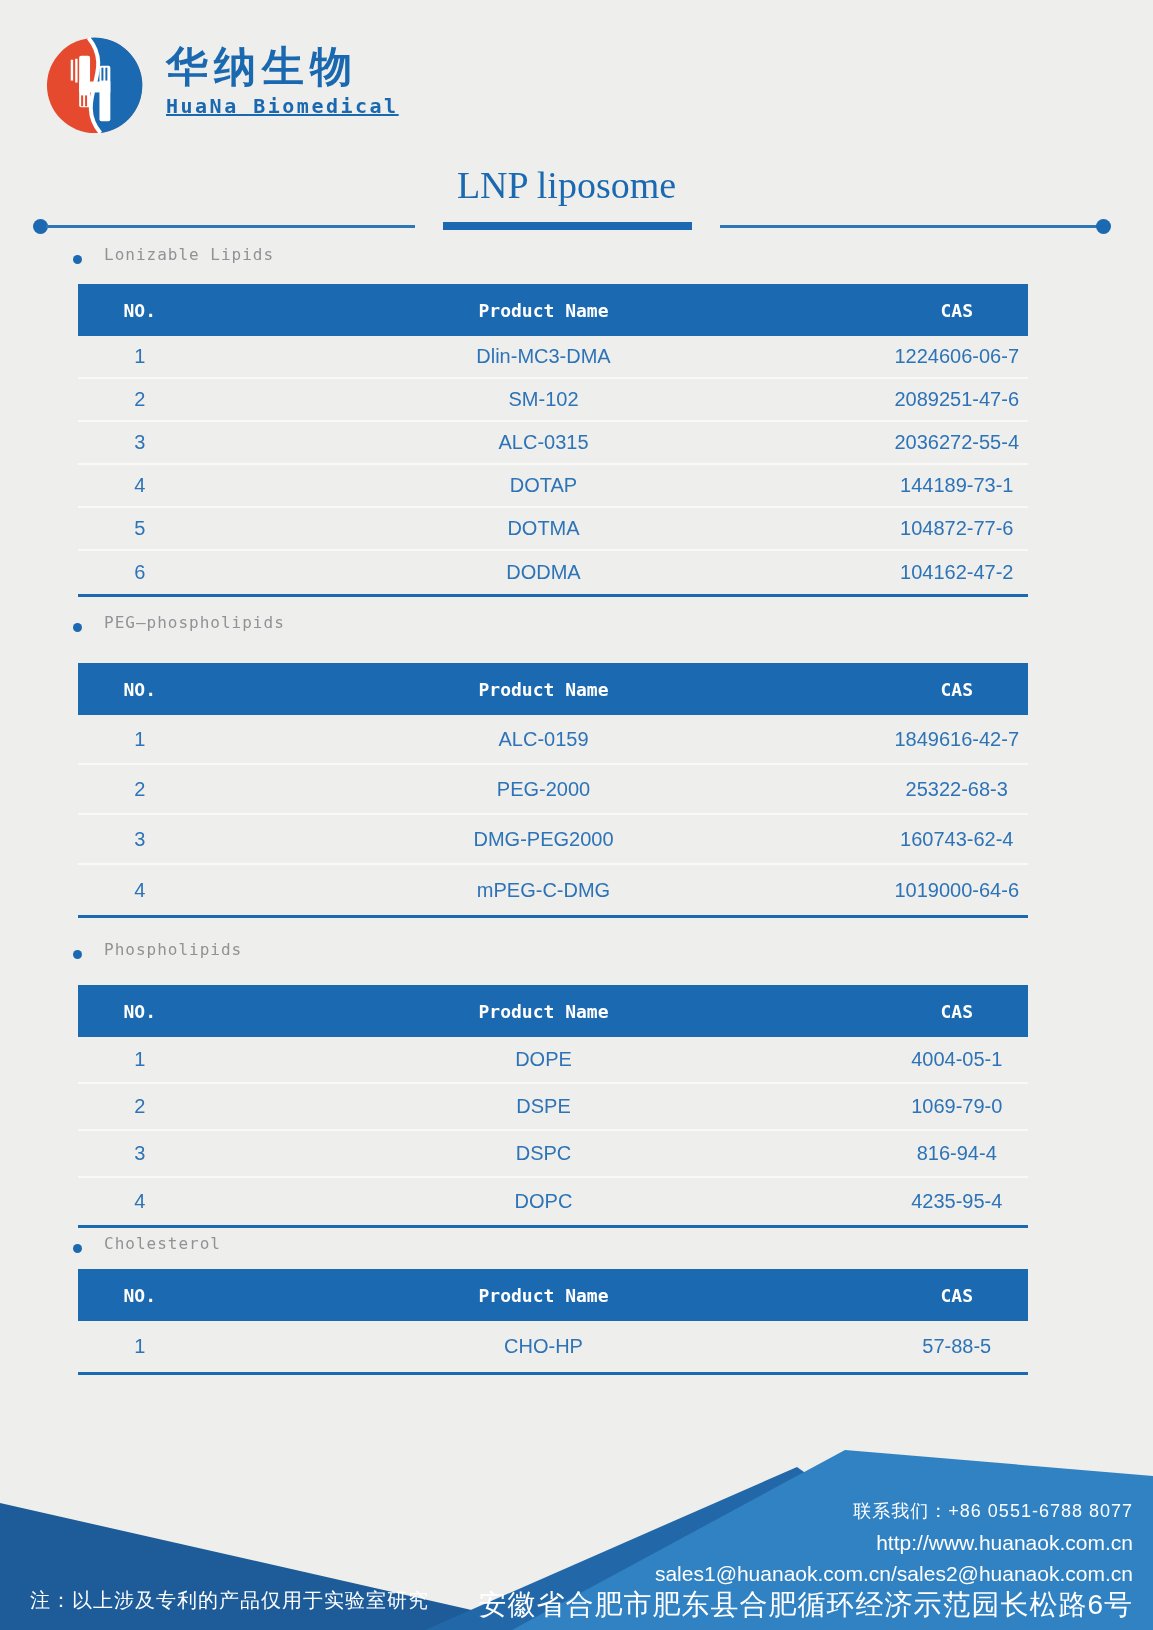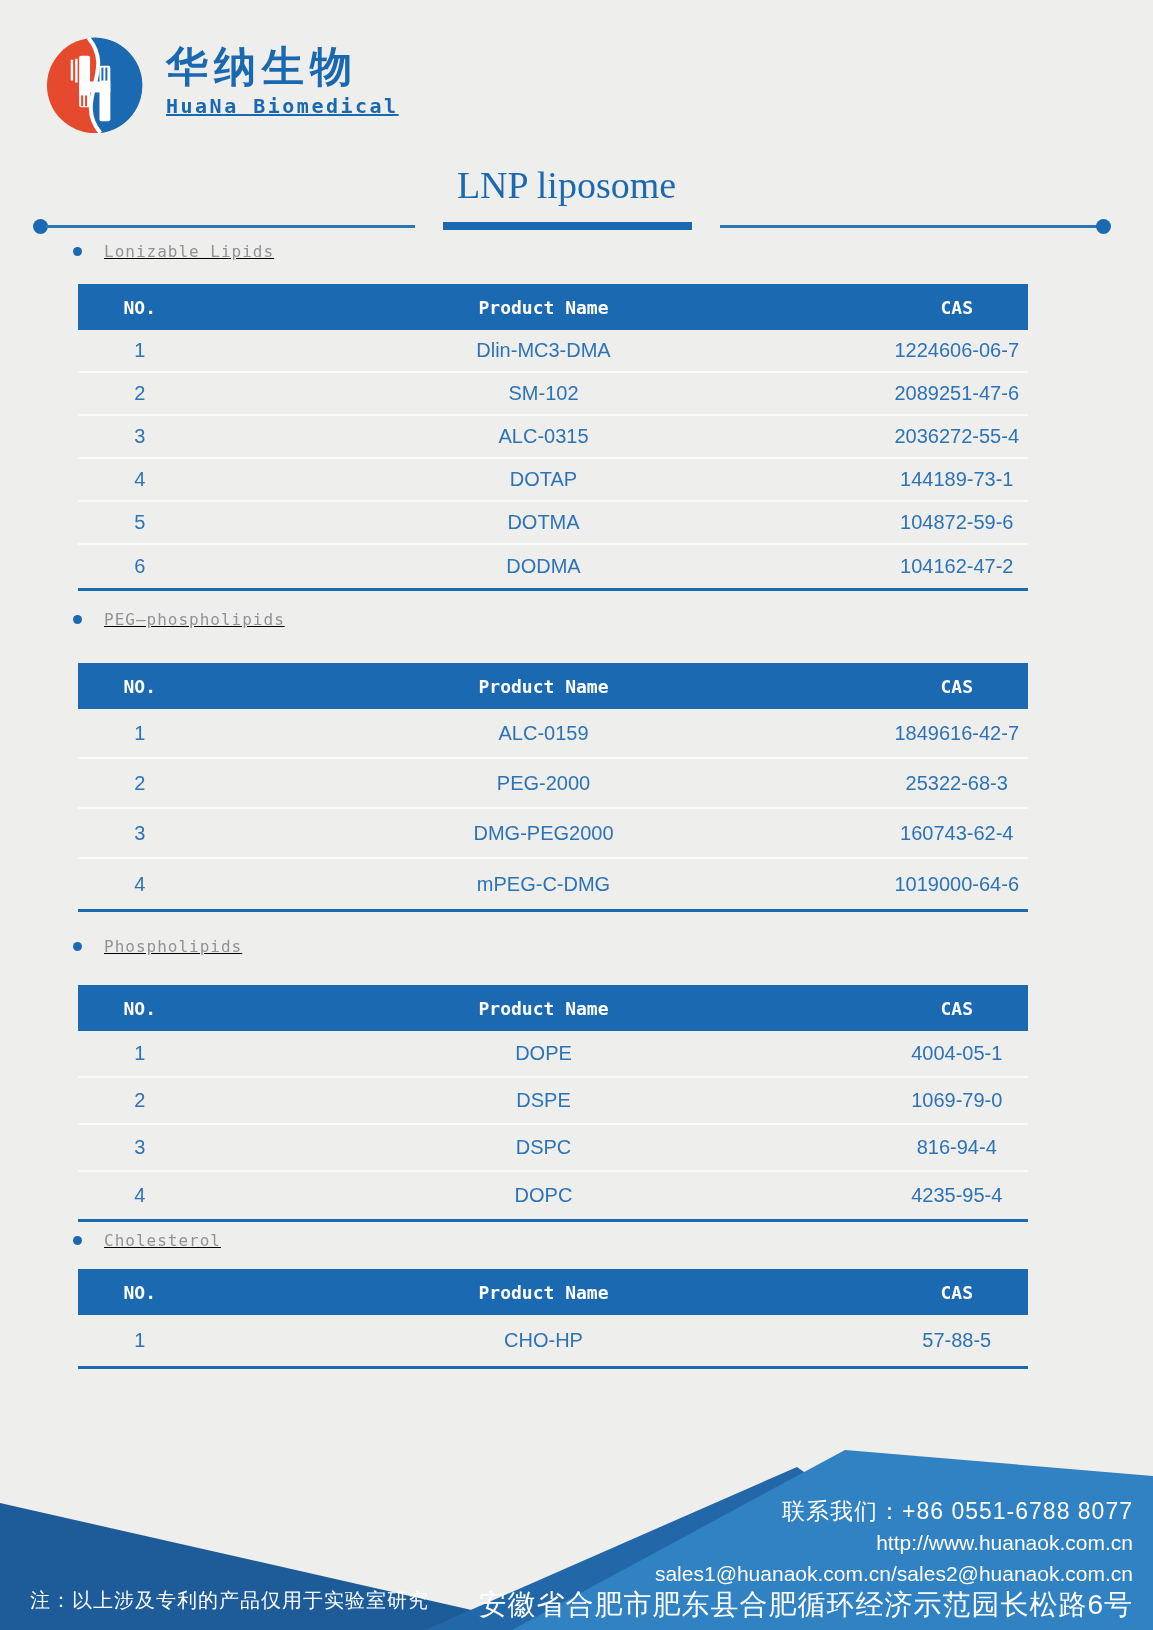--- a/index.html
+++ b/index.html
@@ -21,40 +21,40 @@
   .decor .dot.left{left:33px;}
   .decor .dot.right{left:1096px;}
   .decor .thin{position:absolute;height:3px;background:#2e76b4;top:225px;}
   .decor .thin.l{left:46px;width:369px;}
   .decor .thin.r{left:720px;width:382px;}
   .decor .thick{position:absolute;left:443px;width:249px;height:8px;background:#1b69b0;top:222px;}
 
   
   .sec{position:absolute;left:78px;width:950px;}
   .sec0{top:238px;} .sec1{top:606px;} .sec2{top:933px;} .sec3{top:1227px;}
-  .sec-head{display:flex;align-items:center;height:26px;text-decoration:underline;}
+  .sec-head{display:flex;align-items:flex-end;height:26px;}
   .bullet{width:9px;height:9px;border-radius:50%;background:#1b69b0;margin-left:-5px;flex:0 0 auto;}
   .sec-label{margin-left:22px;font-family:"DejaVu Sans Mono",monospace;font-size:16px;color:#909295;letter-spacing:1px;}
   .tbl{border-bottom:3px solid #1b69b0;}
   .sec0 .tbl{margin-top:20px;} .sec1 .tbl{margin-top:31px;}
   .sec2 .tbl{margin-top:26px;} .sec3 .tbl{margin-top:16px;}
-  .thead{display:flex;align-items:center;height:46px;background:#1b69b0;color:#ffffff;
+  .thead{display:flex;align-items:center;height:52px;background:#1b69b0;color:#ffffff;
     font-family:"DejaVu Sans Mono",monospace;font-weight:bold;font-size:18px;}
   .c1{width:13%;text-align:center;} .c2{width:72%;text-align:center;} .c3{width:15%;text-align:center;}
   .row{display:flex;align-items:center;border-bottom:2px solid #f9f9f7;color:#2d73b7;font-size:20px;}
   .rows .row:last-child{border-bottom:none;}
   .sec0 .row{height:41px;} .sec1 .row{height:48px;} .sec2 .row{height:45px;} .sec3 .row{height:49px;}
   .sec0 .rows .row:last-child{height:43px;} .sec1 .rows .row:last-child{height:50px;}
   .sec2 .rows .row:last-child{height:47px;} .sec3 .rows .row:last-child{height:51px;}
 
   
   .footer-svg{position:absolute;left:0;top:1395px;}
   .footer-note{position:absolute;left:30px;top:1587px;color:#ffffff;font-size:20px;letter-spacing:1px;}
   .contact{position:absolute;right:20px;top:1496px;text-align:right;color:#ffffff;}
-  .contact .l1{font-size:23px;line-height:31px;letter-spacing:1px;}
+  .contact .l1{font-size:18px;line-height:31px;letter-spacing:1px;}
   .contact .l2,.contact .l3{font-size:21px;line-height:31px;}
   .contact .l4{font-size:28px;line-height:31px;letter-spacing:1px;}
 </style>
 </head>
 <body>
 
 <div class="page">
 
   <div class="brand">
     <svg class="brand-logo" viewBox="0 0 100 100">
@@ -115,21 +115,21 @@
               <div class="c3">2036272-55-4</div>
             </div>
             <div class="row">
               <div class="c1">4</div>
               <div class="c2">DOTAP</div>
               <div class="c3">144189-73-1</div>
             </div>
             <div class="row">
               <div class="c1">5</div>
               <div class="c2">DOTMA</div>
-              <div class="c3">104872-59-6</div>
+              <div class="c3">104872-77-6</div>
             </div>
             <div class="row">
               <div class="c1">6</div>
               <div class="c2">DODMA</div>
               <div class="c3">104162-47-2</div>
             </div>
           </div>
       </div>
     </section>
 

